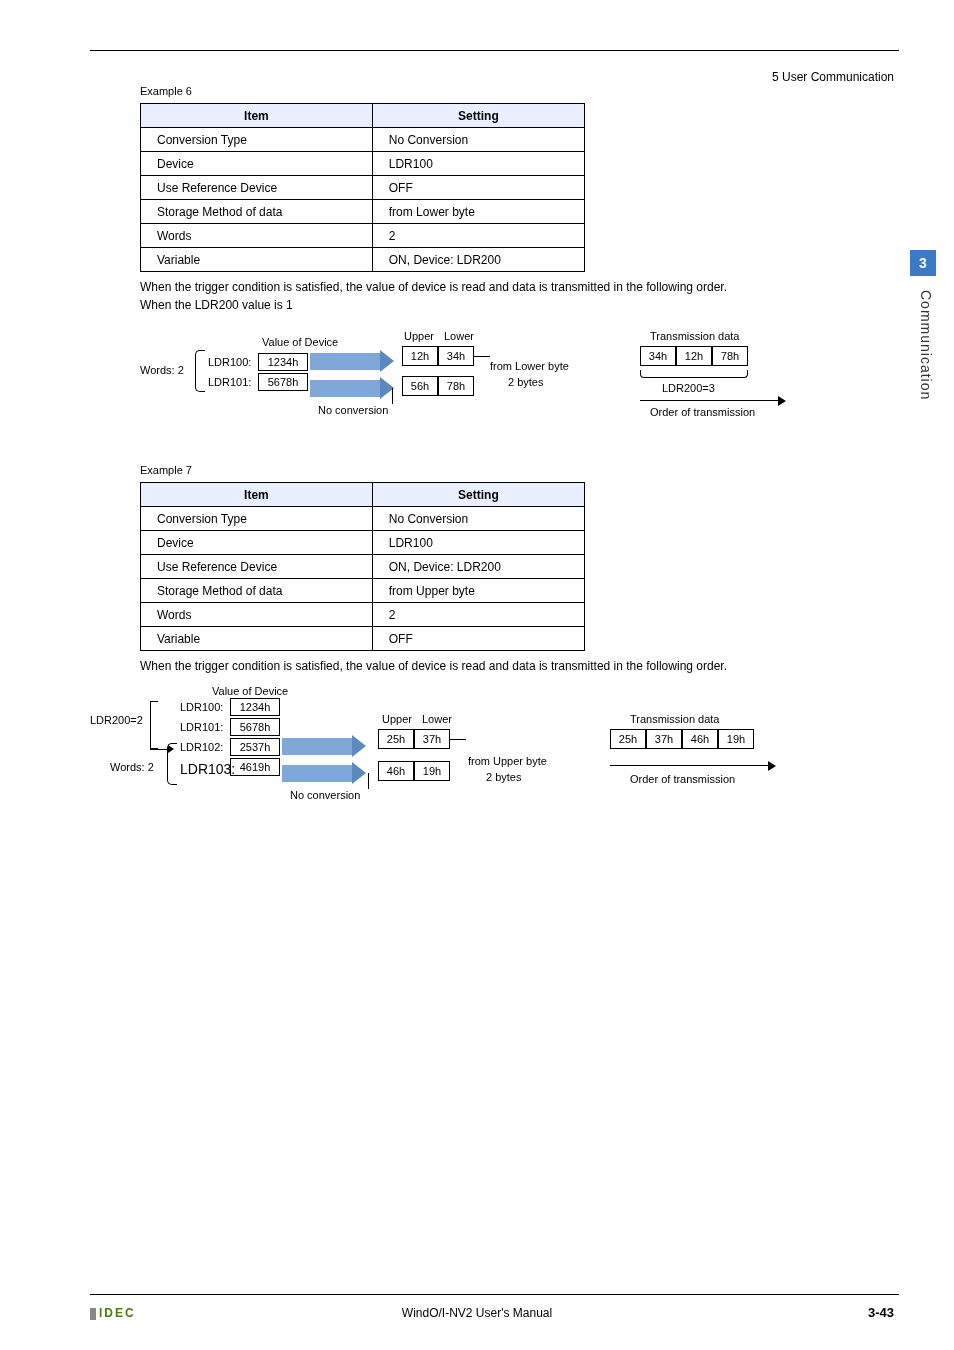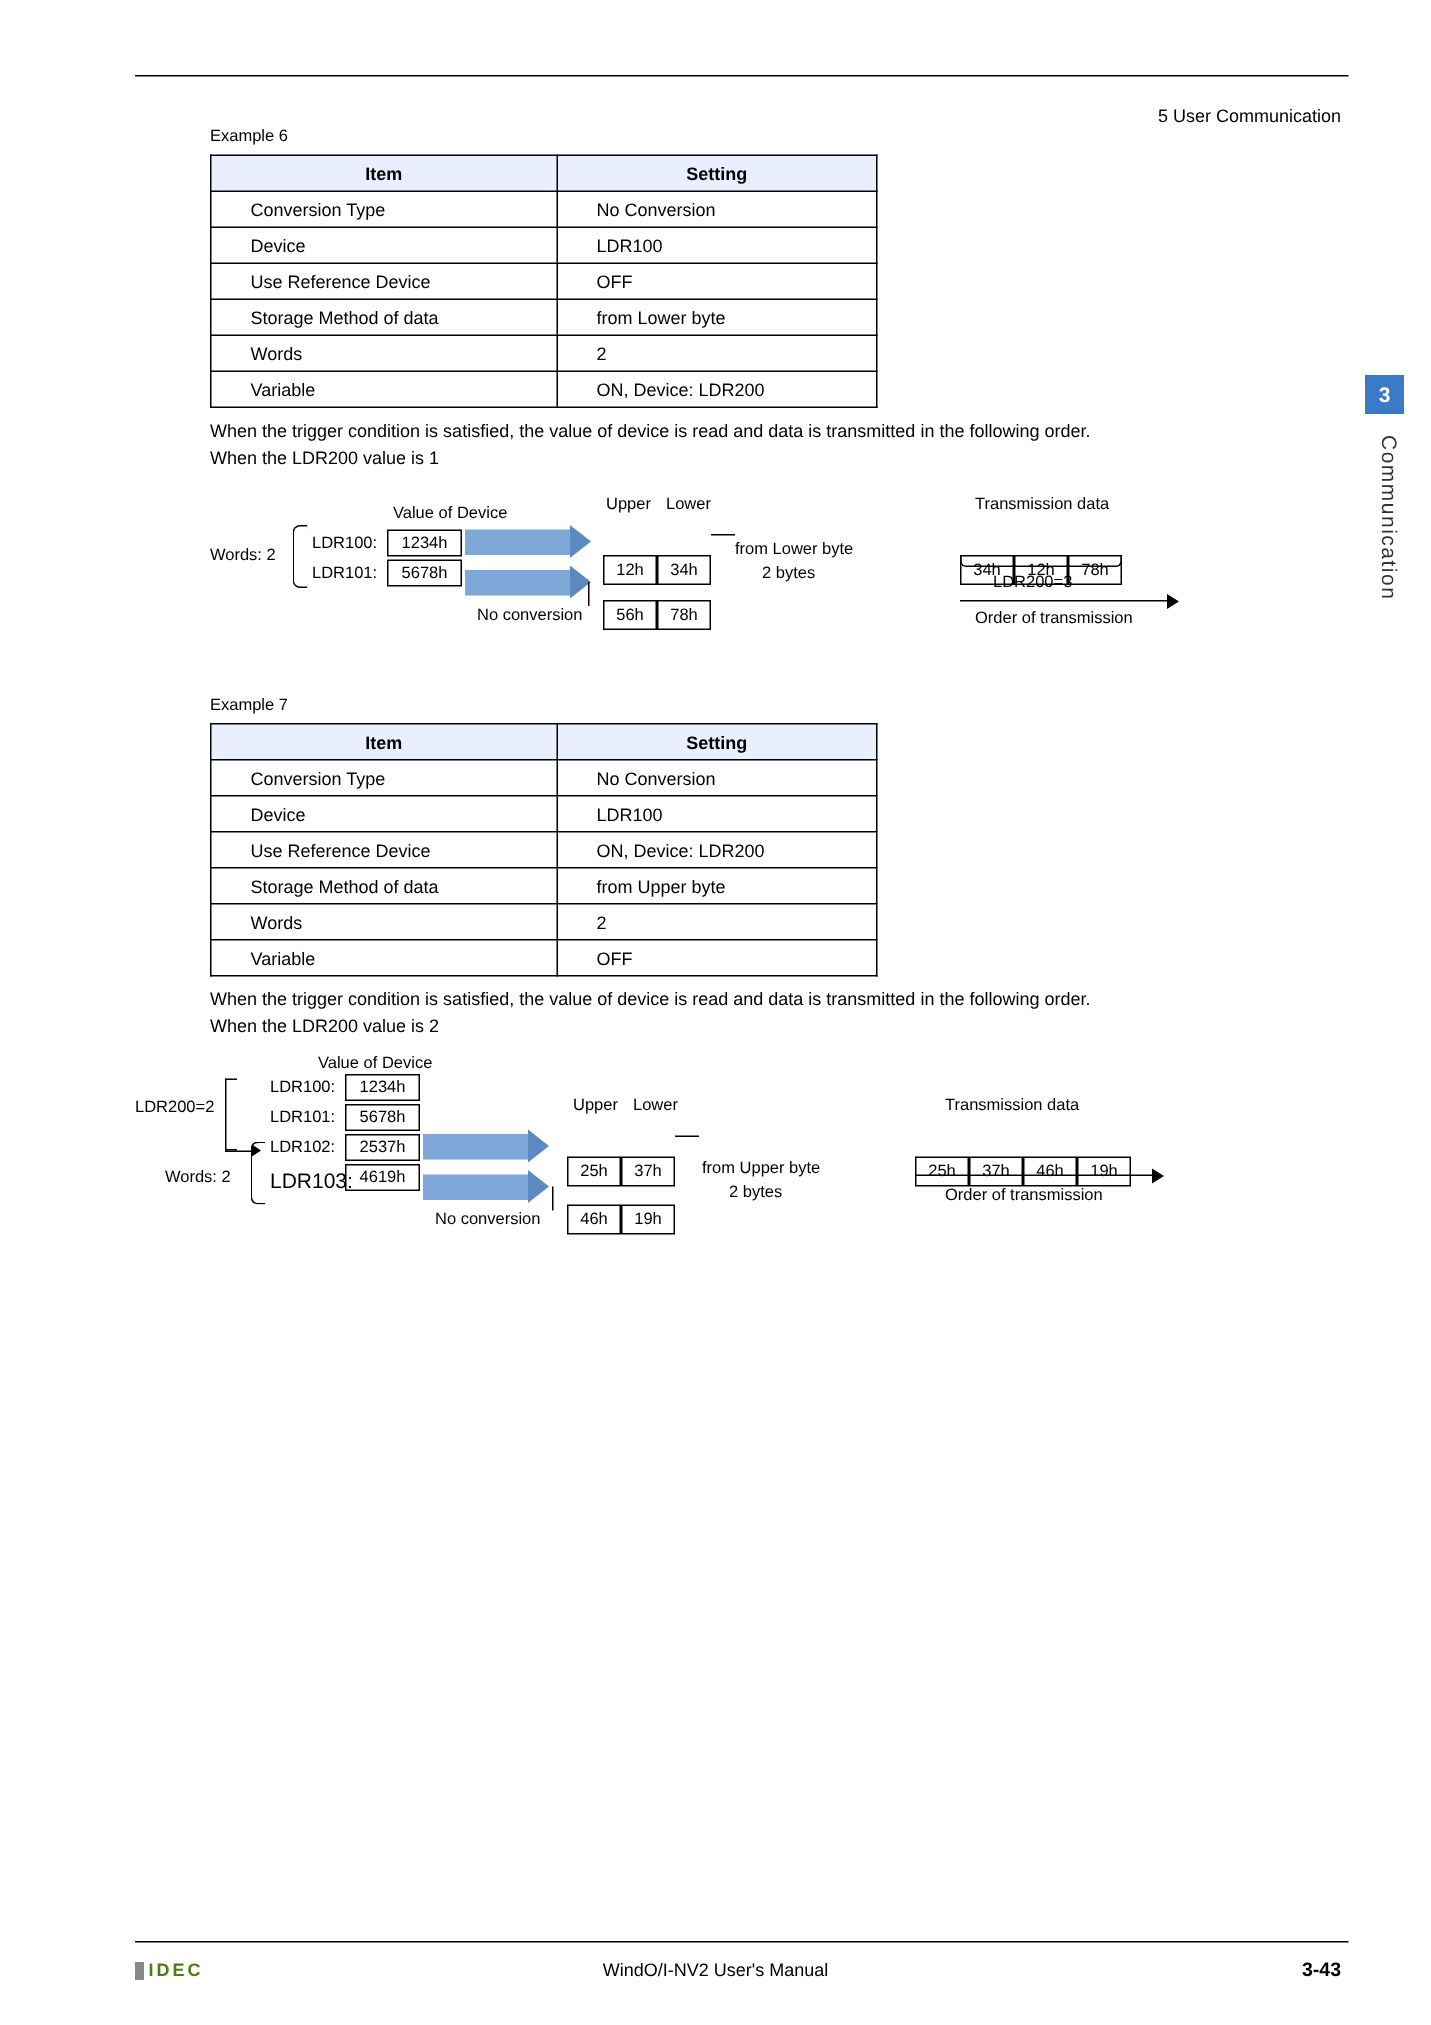--- a/index.html
+++ b/index.html
@@ -62,21 +62,21 @@
     font-size: 11px;
     margin-bottom: 6px;
   }
   table.settings {
     border-collapse: collapse;
     width: 445px;
     margin-bottom: 8px;
   }
   table.settings th, table.settings td {
     border: 1px solid #000;
-    padding: 4px 26px;
+    padding: 4px 16px;
     font-size: 12px;
     text-align: left;
     height: 24px;
   }
   table.settings th {
     background: #e9efff;
     text-align: center;
     font-weight: bold;
   }
   .notes {
@@ -110,21 +110,21 @@
   }
   .d1 .arrow2 { position: absolute; left: 170px; top: 60px; width: 70px; height: 17px; background: #7fa7d8; }
   .d1 .arrow2::after {
     content: ""; position: absolute; right: -14px; top: -3px;
     border-left: 14px solid #5b8ac0; border-top: 11px solid transparent; border-bottom: 11px solid transparent;
   }
   .d1 .noconv-lbl { position: absolute; left: 178px; top: 84px; font-size: 11px; }
   .d1 .noconv-lead { position: absolute; left: 252px; top: 68px; width: 1px; height: 16px; background:#000;}
   .d1 .upper-lbl { position: absolute; left: 264px; top: 10px; font-size: 11px; }
   .d1 .lower-lbl { position: absolute; left: 304px; top: 10px; font-size: 11px; }
-  .bytebox { position: absolute; border: 1px solid #000; width: 36px; height: 20px; font-size: 11px; display:flex; align-items:center; justify-content:center;margin-top:24px; }
+  .bytebox { position: absolute; border: 1px solid #000; width: 36px; height: 20px; font-size: 11px; display:flex; align-items:center; justify-content:center; }
   .d1 .bb1 { left: 262px; top: 26px; }
   .d1 .bb2 { left: 298px; top: 26px; }
   .d1 .bb3 { left: 262px; top: 56px; }
   .d1 .bb4 { left: 298px; top: 56px; }
   .d1 .fromlower-lbl { position: absolute; left: 350px; top: 40px; font-size: 11px; }
   .d1 .fromlower-lbl2 { position: absolute; left: 368px; top: 56px; font-size: 11px; }
   .d1 .conn1 { position: absolute; left: 334px; top: 36px; width: 16px; height: 1px; background:#000;}
   .d1 .trans-lbl { position: absolute; left: 510px; top: 10px; font-size: 11px; }
   .d1 .tb1 { left: 500px; top: 26px; }
   .d1 .tb2 { left: 536px; top: 26px; }
@@ -315,21 +315,20 @@
           <td>Words</td>
           <td>2</td>
         </tr>
     <tr>
           <td>Variable</td>
           <td>OFF</td>
         </tr>
   </tbody>
     </table>
   <div class="notes">When the trigger condition is satisfied, the value of device is read and data is transmitted in the following order.</div>
-  <div class="notes">When the LDR200 value is 2</div>
 
   <div class="diagram d2">
     <div class="ldr200eq">LDR200=2</div>
     <div class="bracket"></div>
     <div class="bracket-arrow"></div>
     <div class="bracket-arrowhead"></div>
     <div class="words-lbl">Words: 2</div>
     <div class="brace2"></div>
     <div class="valdev-lbl">Value of Device</div>
     <div class="ldr100">LDR100:</div>

